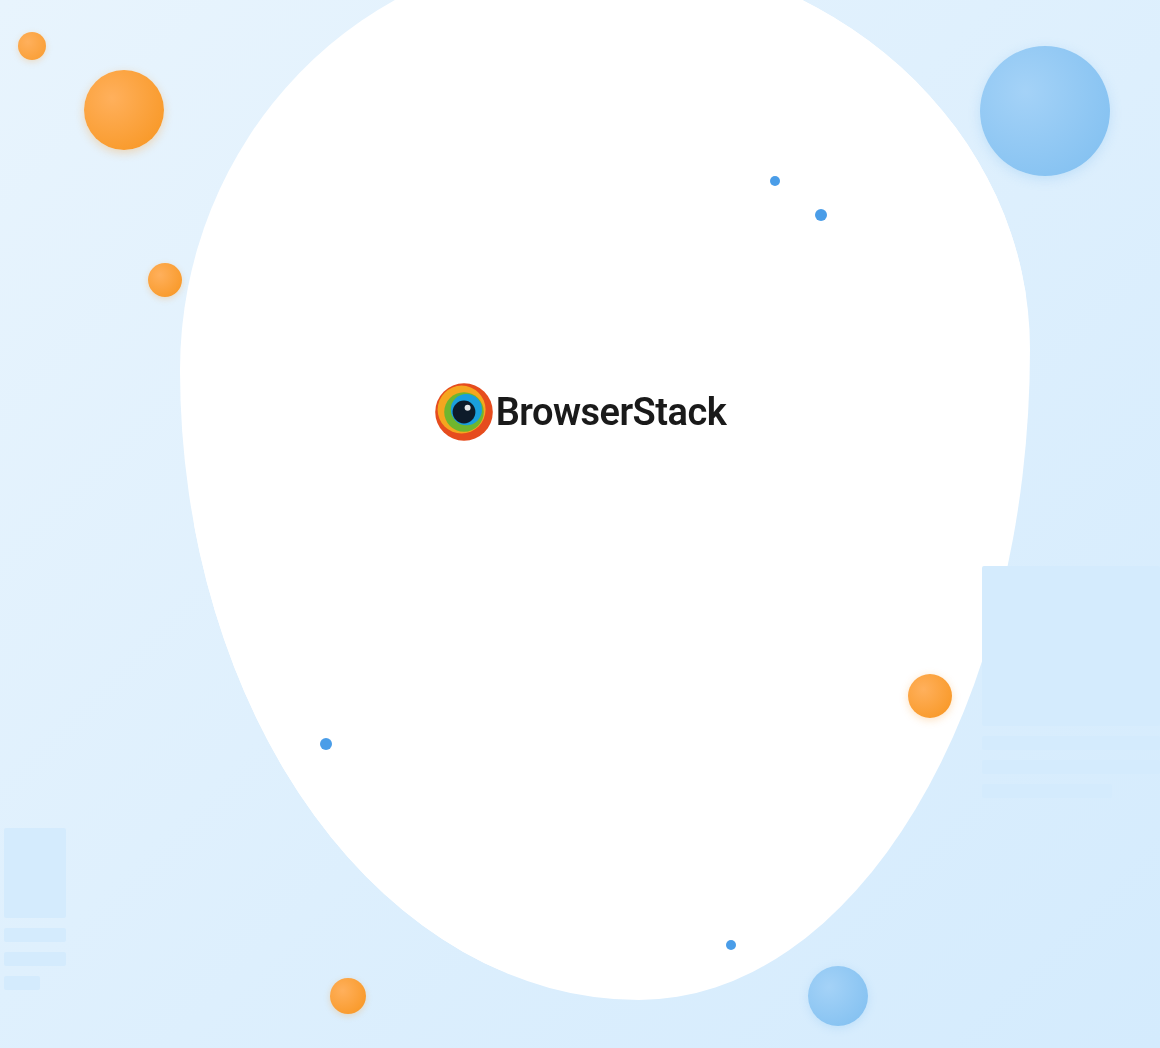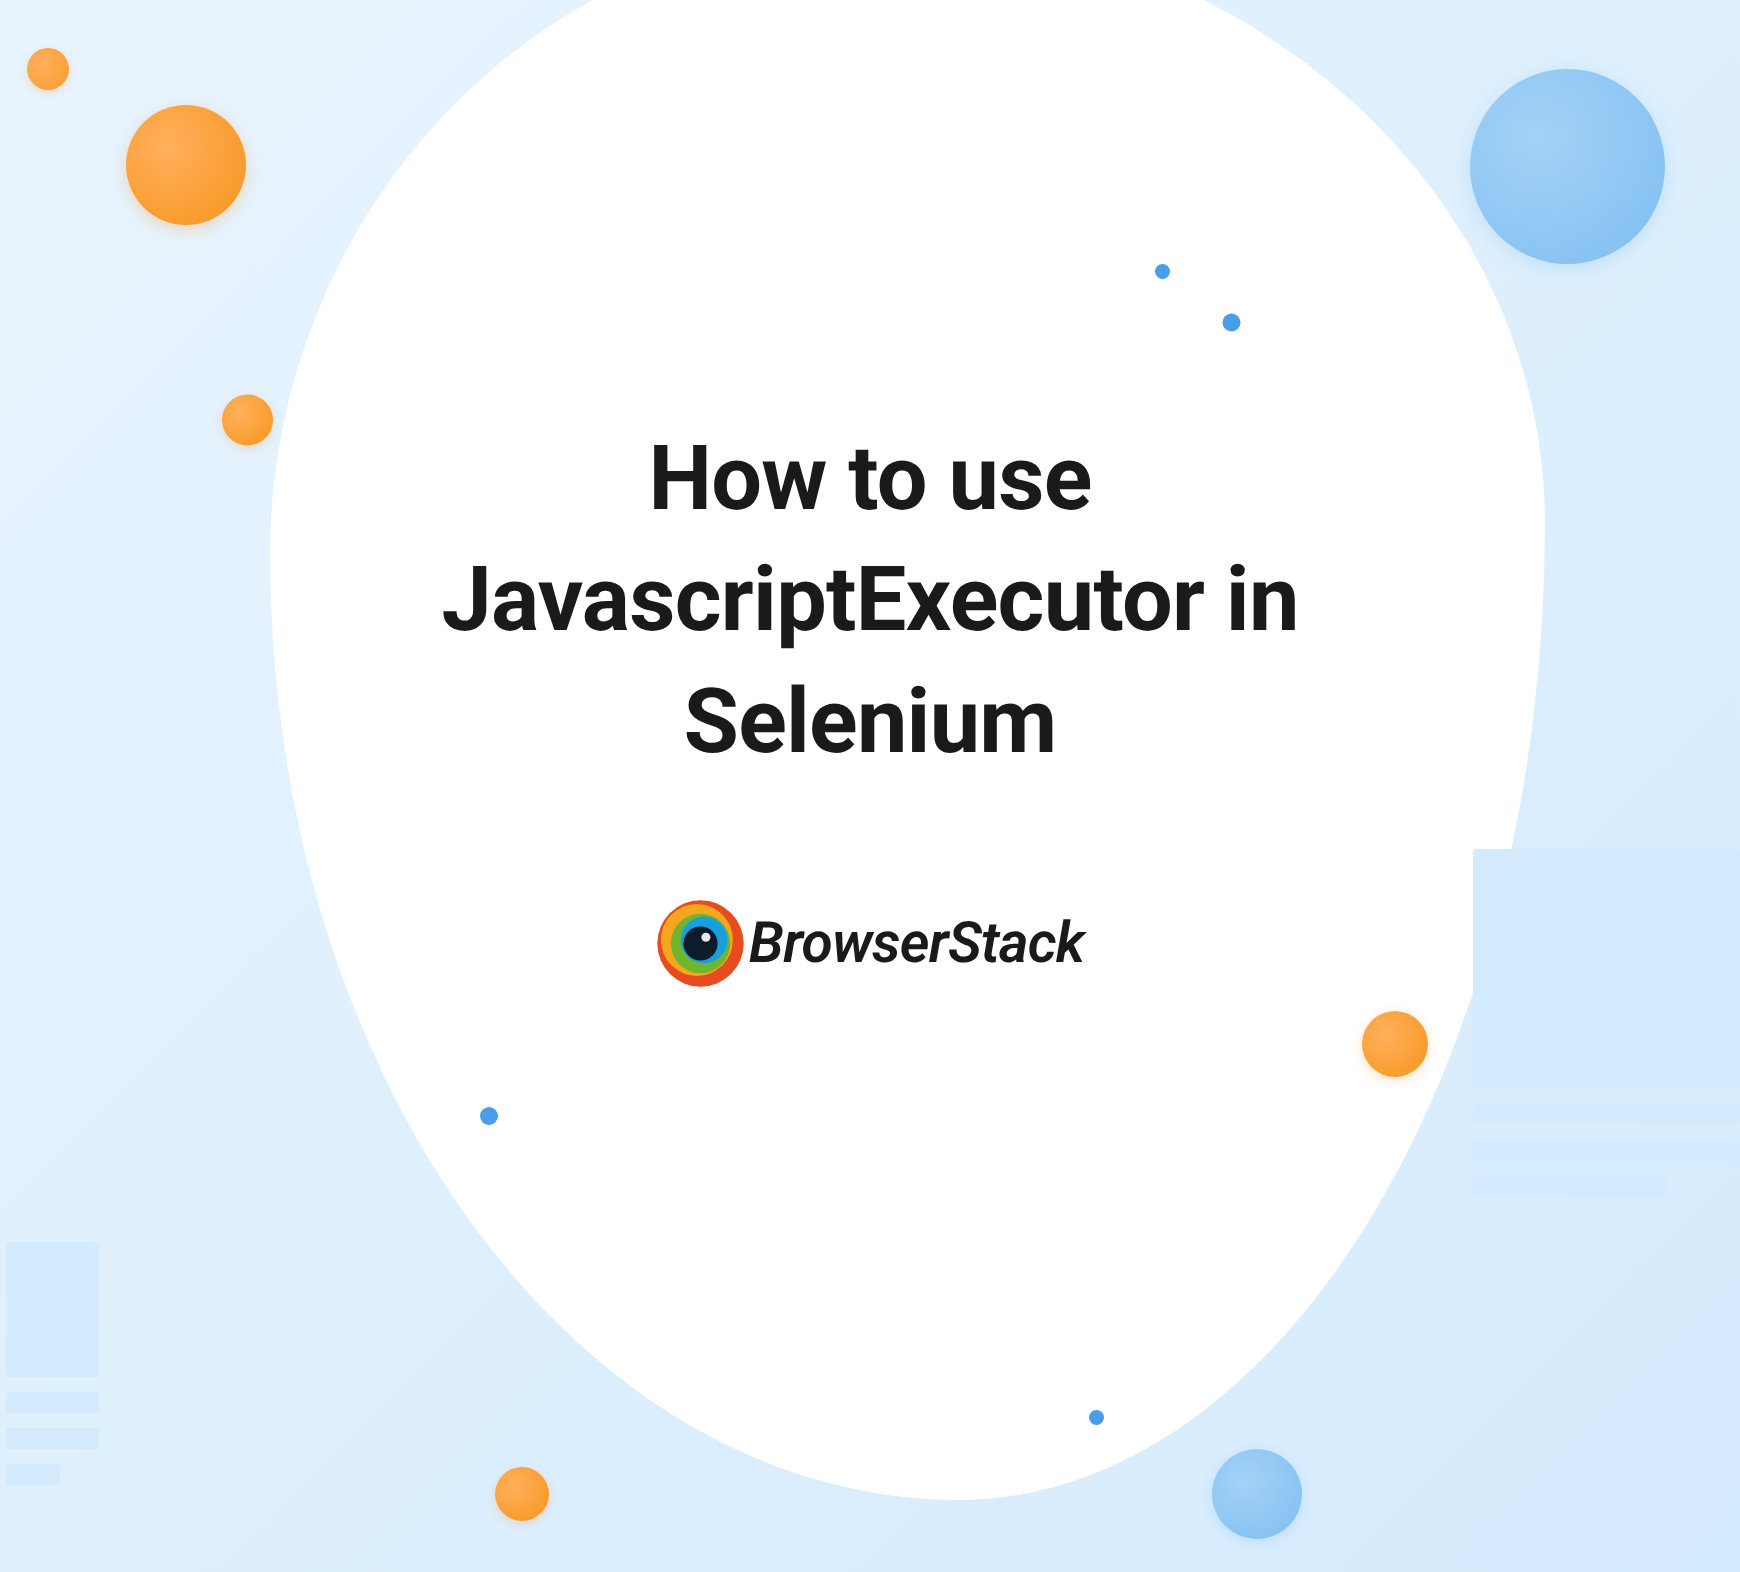--- a/index.html
+++ b/index.html
@@ -60,22 +60,21 @@
       color: #1a1a1a;
       text-align: center;
       line-height: 1.35;
       max-width: 760px;
       letter-spacing: -0.5px;
     }
     .brand {
       display: flex;
       align-items: center;
       gap: 2px;
-      margin-top: 78px;
-      font-style: italic;
+      margin-top: 104px;
     }
     .brand-logo {
       width: 60px;
       height: 60px;
     }
     .brand-name {
       font-size: 38px;
       font-weight: 600;
       color: #1a1a1a;
       letter-spacing: -0.5px;
@@ -250,21 +249,20 @@
   <div class="circle circle-orange-5"></div>
   <div class="circle circle-blue-1"></div>
   <div class="circle circle-blue-2"></div>
 
   <div class="dot dot-1"></div>
   <div class="dot dot-2"></div>
   <div class="dot dot-3"></div>
   <div class="dot dot-4"></div>
 
   <div class="content">
-    <h1 class="title">How to use JavascriptExecutor in Selenium</h1>
 
     <div class="brand">
       <svg class="brand-logo" viewBox="0 0 100 100">
         <circle cx="50" cy="50" r="48" fill="#e64c1e"></circle>
         <circle cx="46" cy="46" r="40" fill="#f5a61f"></circle>
         <circle cx="50" cy="50" r="33" fill="#6fb62e"></circle>
         <circle cx="54" cy="46" r="26" fill="#1a9fdd"></circle>
         <circle cx="50" cy="50" r="19" fill="#0d1b2a"></circle>
         <circle cx="56" cy="43" r="5" fill="#ffffff" opacity="0.9"></circle>
       </svg>

